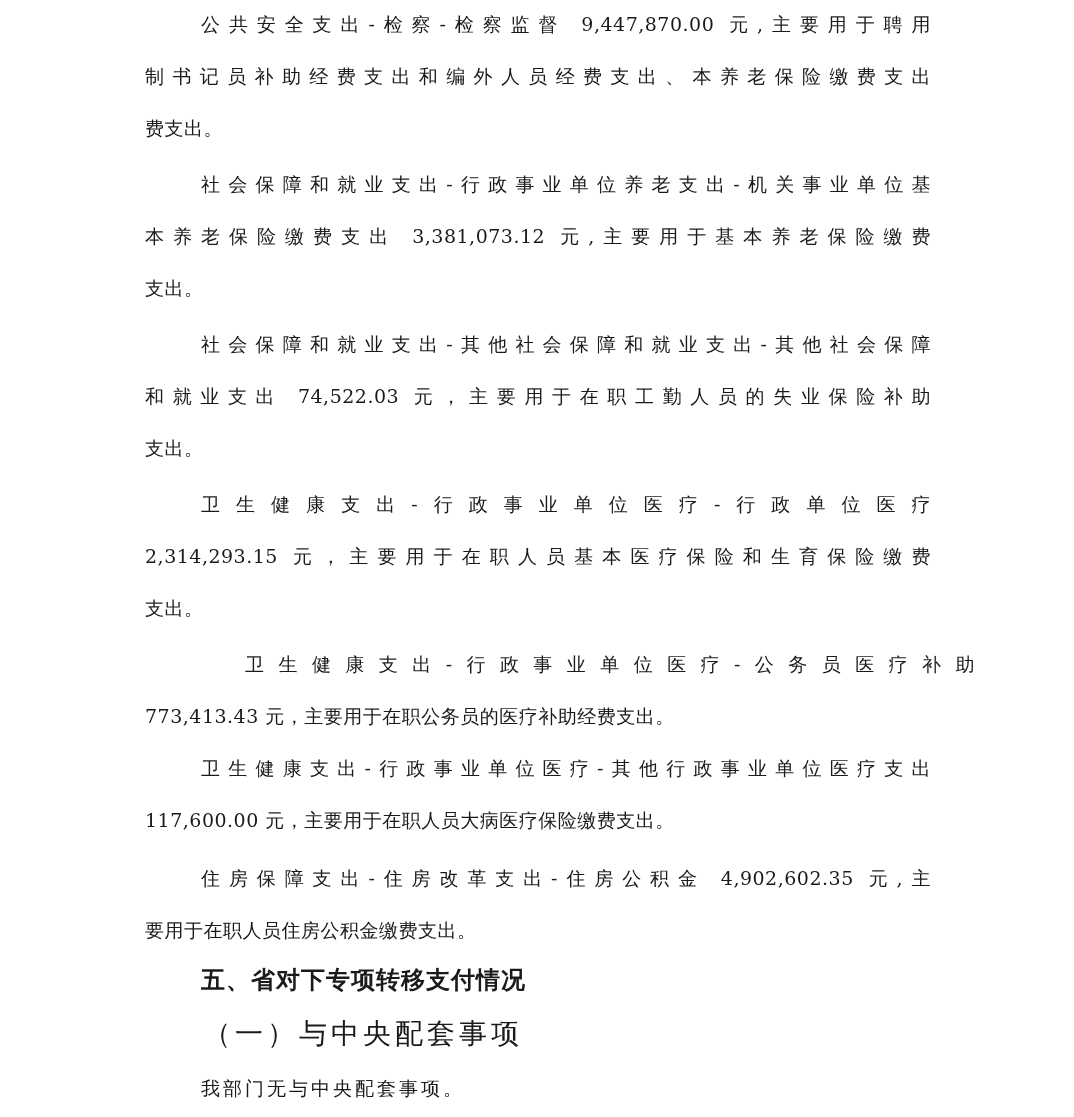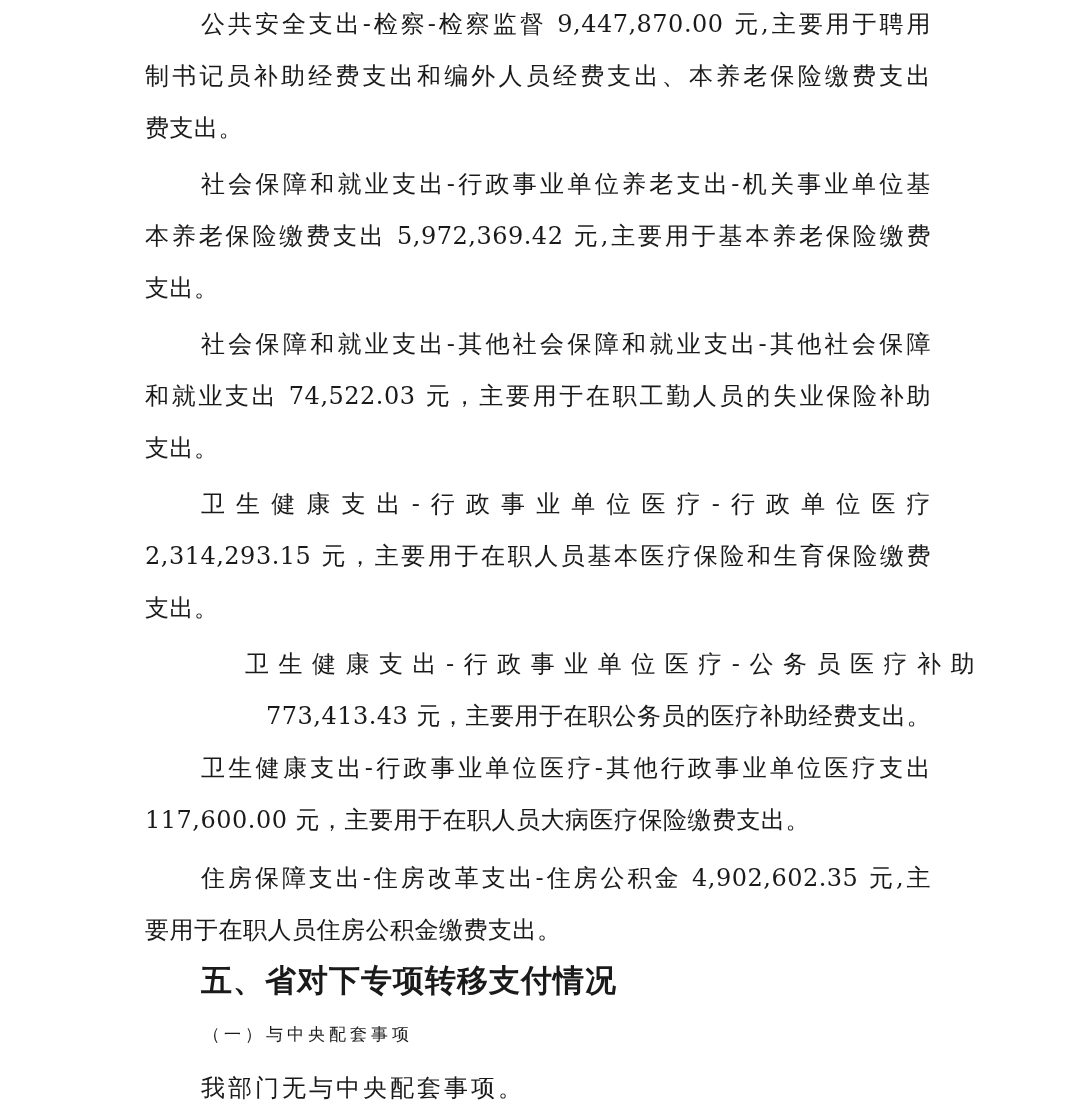--- a/index.html
+++ b/index.html
@@ -19,68 +19,68 @@
       position: absolute;
       left: 145px;
       top: 0;
       width: 786px;
     }
     .line {
       position: absolute;
       left: 0;
       width: 786px;
       height: 40px;
-      font-size: 24px;
+      font-size: 19px;
       line-height: 40px;
       white-space: nowrap;
       letter-spacing: 0.5px;
     }
     .justify {
       text-align: justify;
       text-align-last: justify;
     }
     .indent {
       left: 56px;
       width: 730px;
     }
     .heading {
       font-family: "DejaVu Sans", "Liberation Sans", sans-serif;
-      font-size: 31px;
+      font-size: 24px;
       font-weight: bold;
       letter-spacing: 1px;
     }
     .subheading {
       font-family: "DejaVu Sans", "Liberation Sans", sans-serif;
-      font-size: 17px;
+      font-size: 28px;
       letter-spacing: 4px;
     }
   </style>
 </head>
 <body>
 
 <div class="page">
 
   <div class="line indent justify" style="top:4px;">公共安全支出-检察-检察监督 9,447,870.00 元,主要用于聘用</div>
   <div class="line justify" style="top:56px;">制书记员补助经费支出和编外人员经费支出、本养老保险缴费支出</div>
   <div class="line" style="top:108px;">费支出。</div>
 
   <div class="line indent justify" style="top:164px;">社会保障和就业支出-行政事业单位养老支出-机关事业单位基</div>
-  <div class="line justify" style="top:216px;">本养老保险缴费支出 5,972,369.42 元,主要用于基本养老保险缴费</div>
+  <div class="line justify" style="top:216px;">本养老保险缴费支出 3,381,073.12 元,主要用于基本养老保险缴费</div>
   <div class="line" style="top:268px;">支出。</div>
 
   <div class="line indent justify" style="top:324px;">社会保障和就业支出-其他社会保障和就业支出-其他社会保障</div>
   <div class="line justify" style="top:376px;">和就业支出 74,522.03 元，主要用于在职工勤人员的失业保险补助</div>
   <div class="line" style="top:428px;">支出。</div>
 
   <div class="line indent justify" style="top:484px;">卫生健康支出-行政事业单位医疗-行政单位医疗</div>
   <div class="line justify" style="top:536px;">2,314,293.15 元，主要用于在职人员基本医疗保险和生育保险缴费</div>
   <div class="line" style="top:588px;">支出。</div>
 
   <div class="line indent justify" style="top:644px;margin-left:44px;">卫生健康支出-行政事业单位医疗-公务员医疗补助</div>
-  <div class="line" style="top:696px;text-align:right;">773,413.43 元，主要用于在职公务员的医疗补助经费支出。</div>
+  <div class="line" style="top:696px;">773,413.43 元，主要用于在职公务员的医疗补助经费支出。</div>
 
   <div class="line indent justify" style="top:748px;">卫生健康支出-行政事业单位医疗-其他行政事业单位医疗支出</div>
   <div class="line" style="top:800px;">117,600.00 元，主要用于在职人员大病医疗保险缴费支出。</div>
 
   <div class="line indent justify" style="top:858px;">住房保障支出-住房改革支出-住房公积金 4,902,602.35 元,主</div>
   <div class="line" style="top:910px;">要用于在职人员住房公积金缴费支出。</div>
 
   <div class="line heading" style="top:960px; left:56px; width:730px;">五、省对下专项转移支付情况</div>
 
   <div class="line subheading" style="top:1014px; left:58px; width:728px;">（一）与中央配套事项</div>

